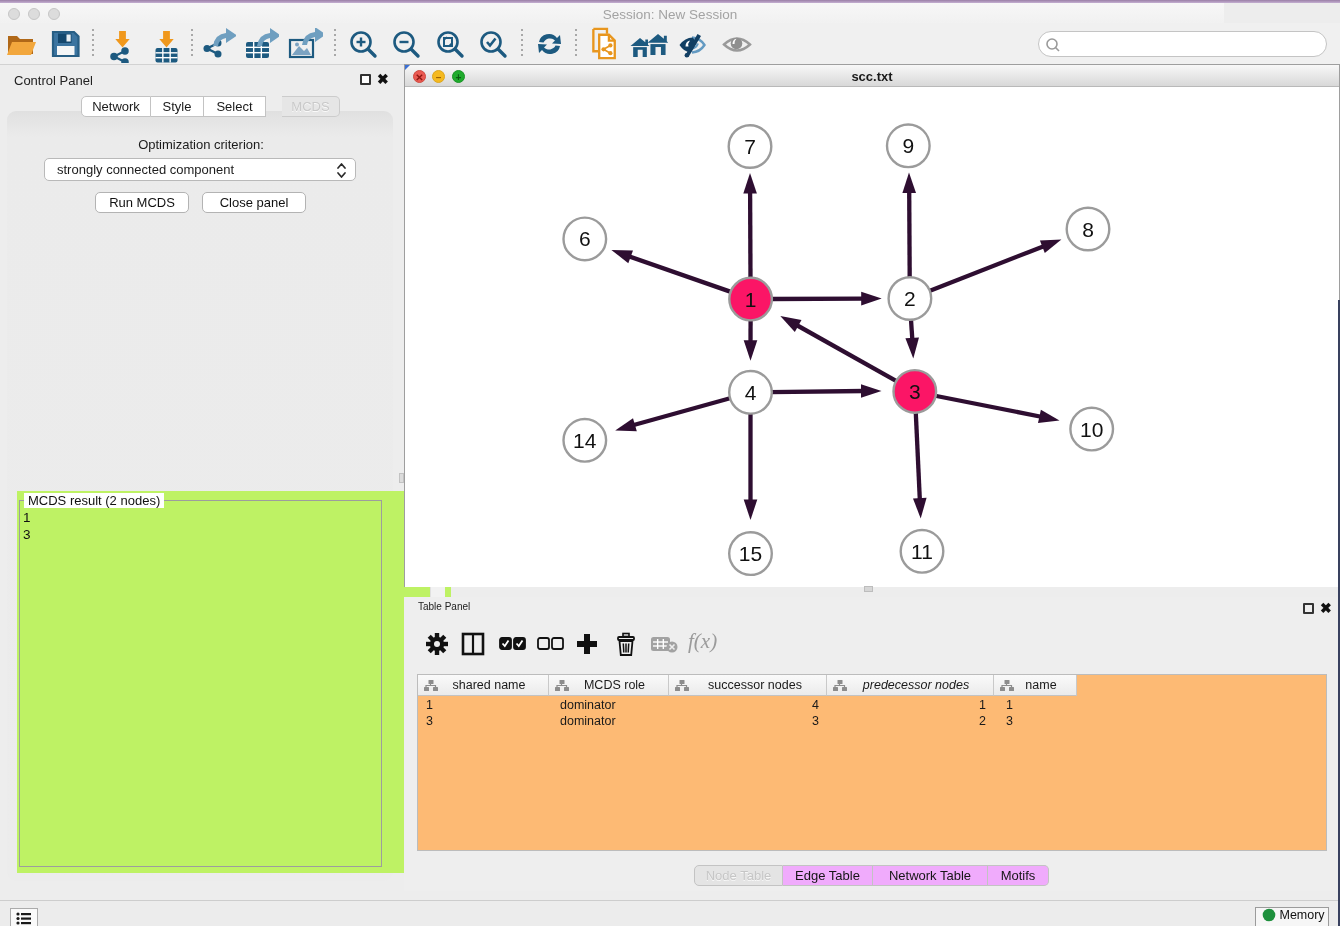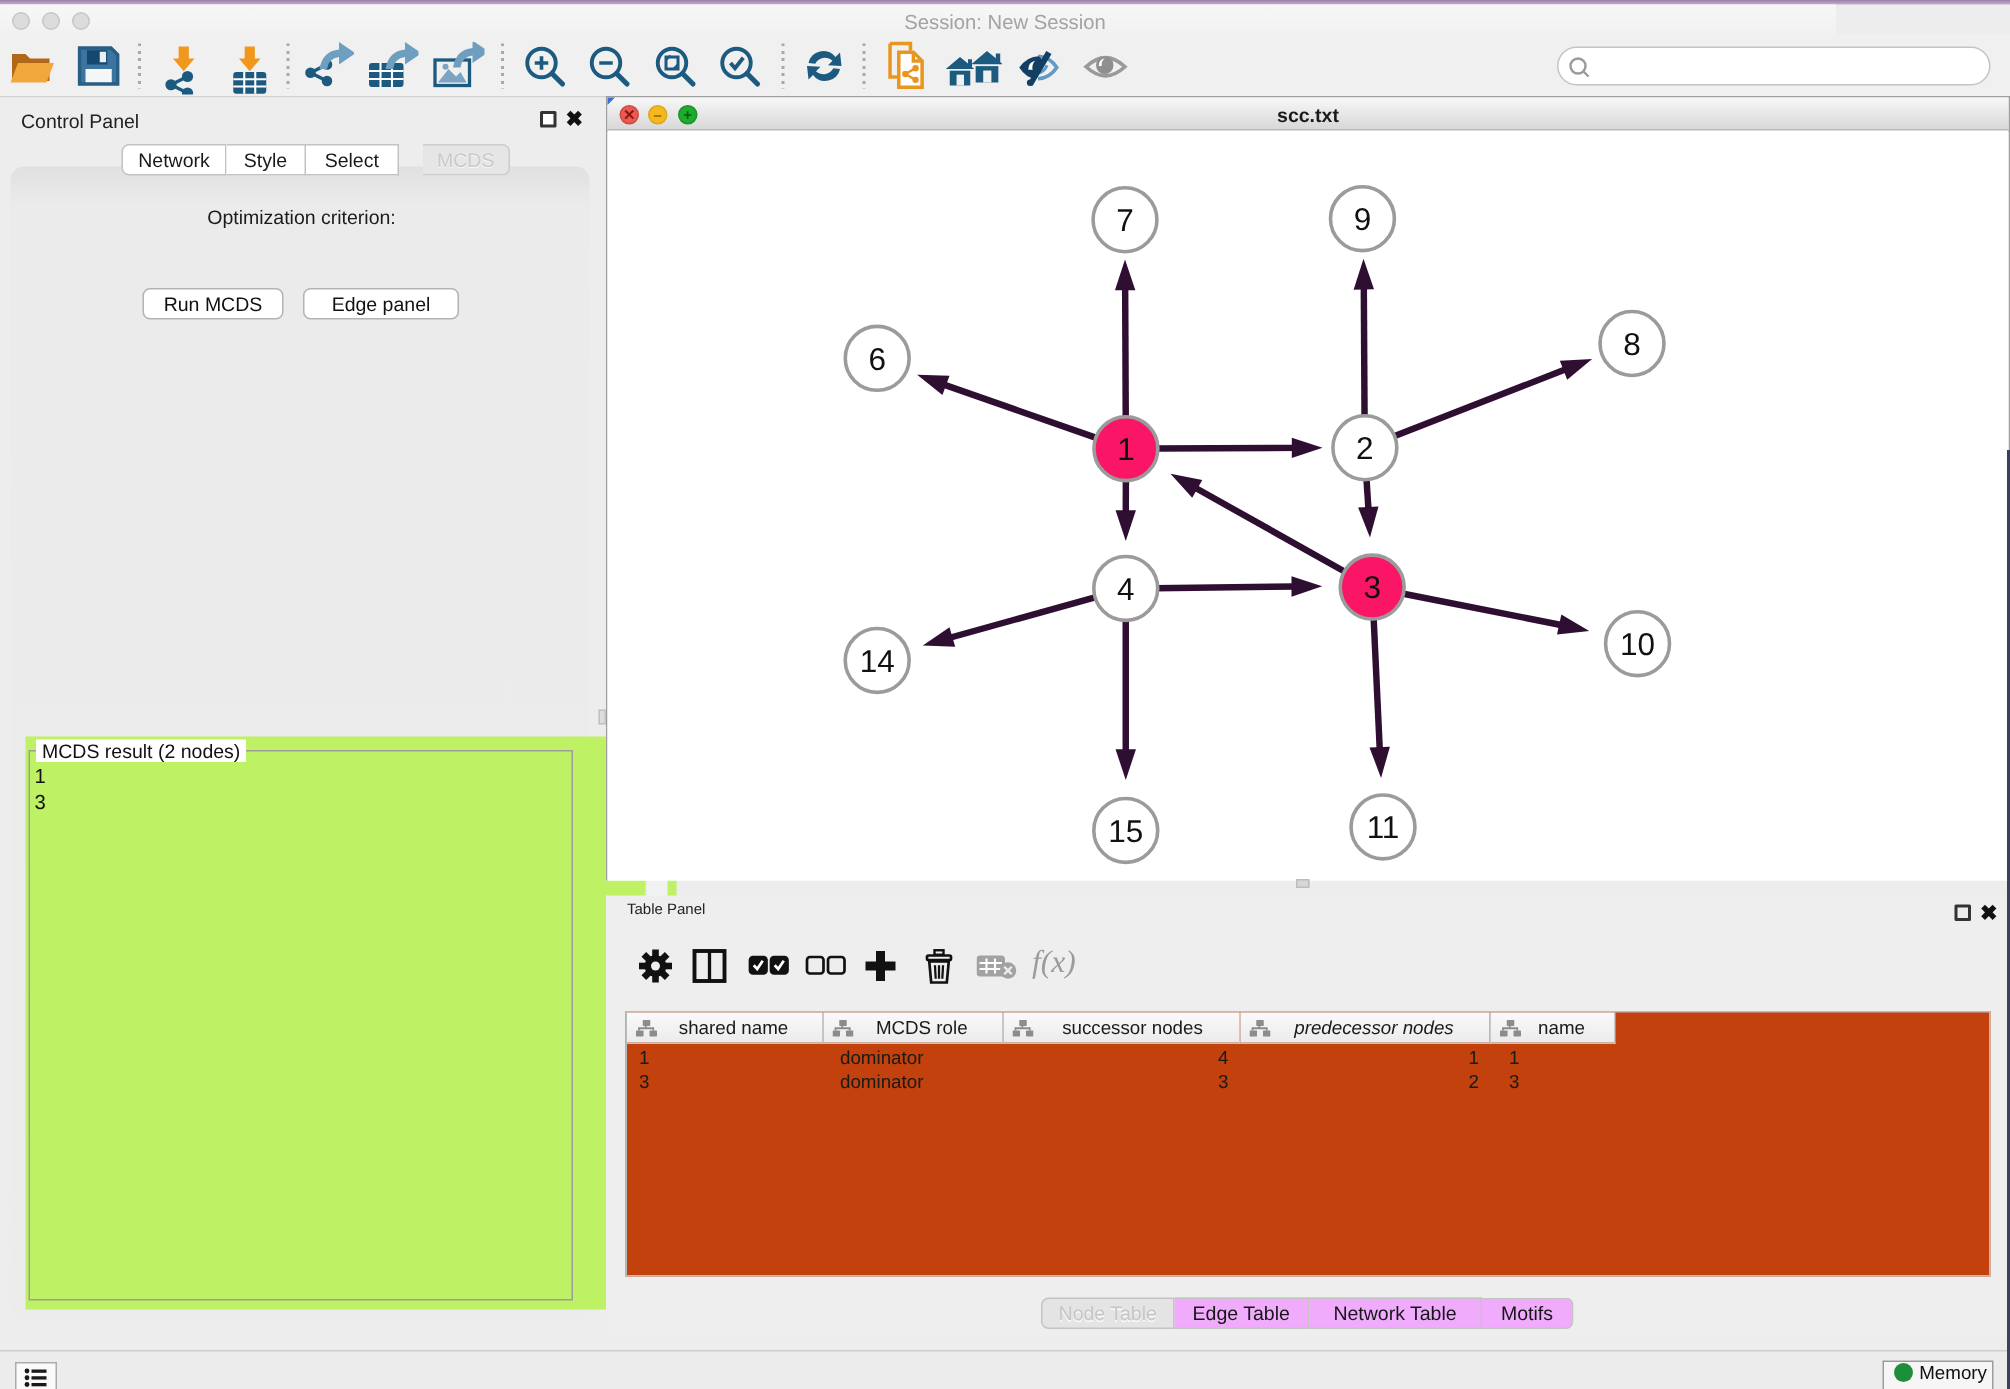--- a/index.html
+++ b/index.html
@@ -55,21 +55,21 @@
 
 #vsplit { left:399px; top:473px; width:5px; height:10px; background:#dcdcdc; border:1px solid #c2c2c2; }
 #hsplit { left:864px; top:586px; width:9px; height:6px; background:#d6d6d6; border:1px solid #bdbdbd; }
 
 
 #tpanel { left:404px; top:597px; width:936px; height:294px; background:#eeeeee; }
 #tpTitle { position:absolute; left:14px; top:4px; font-size:10px; color:#222; }
 #tpMax { left:899px; top:6px; width:11px; height:11px; border:2px solid #333; border-radius:1px; background:#eee; position:absolute; }
 #tpClose { left:916px; top:3px; position:absolute; font-size:14px; font-weight:bold; color:#111; }
 #ttoolbar { position:absolute; left:0; top:24px; width:936px; height:48px; }
-#tablebox { position:absolute; left:13px; top:77px; width:910px; height:177px; background:#c2410c; border:1px solid #bcbcbc; }
+#tablebox { position:absolute; left:13px; top:77px; width:910px; height:177px; background:#fdba74; border:1px solid #bcbcbc; }
 .th { position:absolute; top:0; height:21px; background:linear-gradient(#fafafa,#ebebeb); border-right:1px solid #c9c9c9; border-bottom:1px solid #c3c3c3; font-size:12.5px; color:#1a1a1a; text-align:center; line-height:20px; }
 .trow { position:absolute; font-size:12.5px; color:#1a1a1a; }
 
 .btab { position:absolute; top:268px; height:21px; background:#f0abfc; border:1px solid #c3c3c3; font-size:13px; font-weight:500; color:#161616; text-align:center; line-height:20px; }
 #tabNode { left:290px; width:89px; border-radius:5px 0 0 5px; background:#e4e4e4; color:#c6c6c6; text-shadow:0 1px 0 #f8f8f8; }
 #tabEdge { left:379px; width:90px; border-left:none; }
 #tabNetT { left:469px; width:115px; border-left:none; }
 #tabMotifs { left:584px; width:61px; border-left:none; border-radius:0 5px 5px 0; }
 
 
@@ -220,22 +220,28 @@
 <div class="abs" id="cpanel">
   <div id="cpTitle">Control Panel</div>
   <div id="cpMax"></div>
   <div id="cpClose">✖</div>
   <div id="tabpaneBody"></div>
   <div class="cptab" id="tabNetwork">Network</div>
   <div class="cptab" id="tabStyle">Style</div>
   <div class="cptab" id="tabSelect">Select</div>
   <div class="cptab" id="tabMCDS">MCDS</div>
   <div id="optLabel">Optimization criterion:</div>
+  <div id="combo">strongly connected component
+    <svg id="comboArrows" width="13" height="21">
+        <path d="M3 8 L6.5 4 L10 8" stroke="#2a2a2a" fill="none" stroke-width="1.7" stroke-linecap="round" stroke-linejoin="round"></path>
+        <path d="M3 13 L6.5 17 L10 13" stroke="#2a2a2a" fill="none" stroke-width="1.7" stroke-linecap="round" stroke-linejoin="round"></path>
+      </svg>
+  </div>
   <div class="btn" id="btnRun">Run MCDS</div>
-  <div class="btn" id="btnClose">Edge panel</div>
+  <div class="btn" id="btnClose">Close panel</div>
   <div id="resultBox">
     <div id="resultBorder"></div>
     <div id="resultLabel">MCDS result (2 nodes)</div>
     <div id="resultText">1<br>3</div>
     <div id="resultScroll">
         <div id="resultThumb"></div>
       </div>
   </div>
 </div>
 

